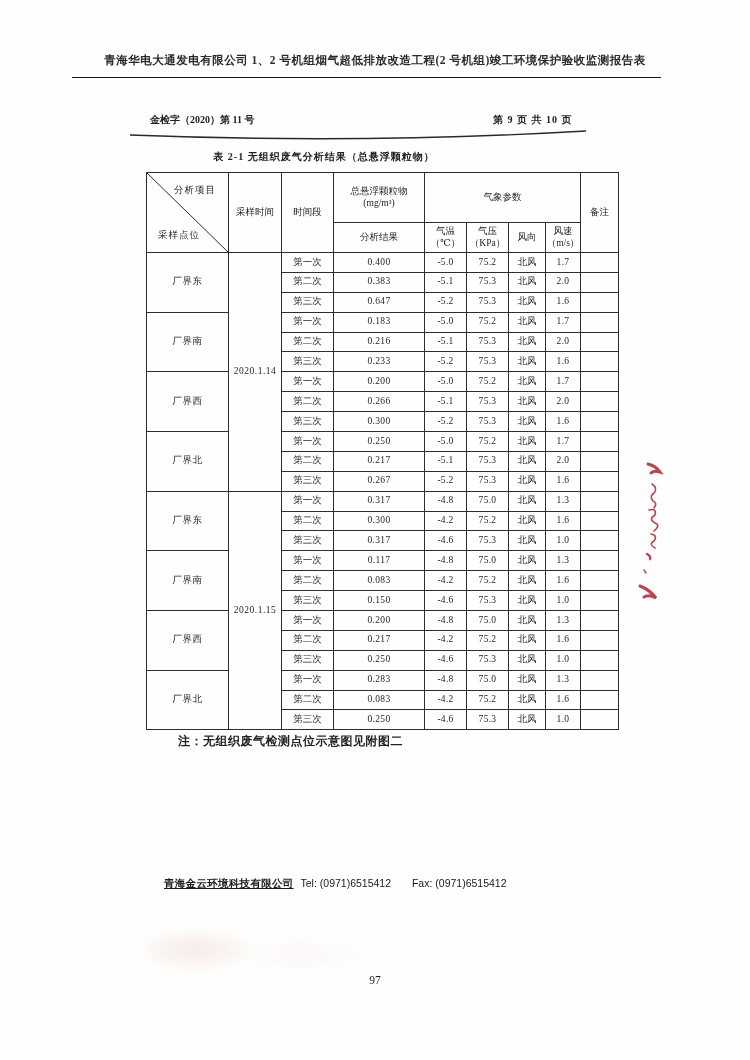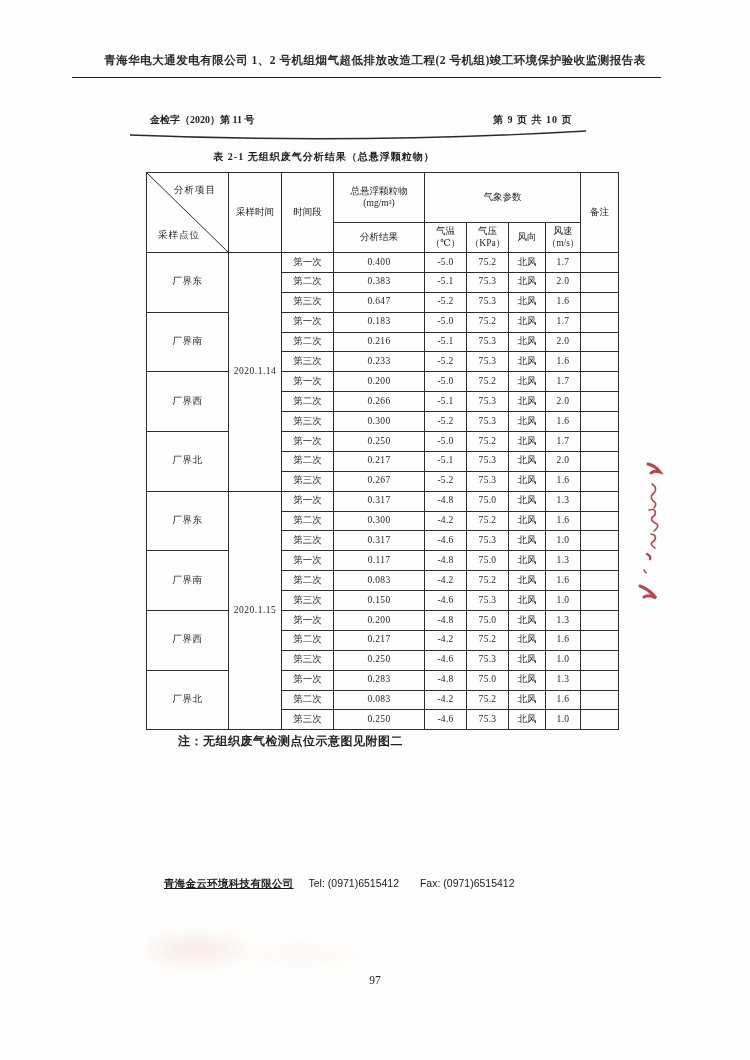--- a/index.html
+++ b/index.html
@@ -48,21 +48,21 @@
   .table-note {
     position:absolute; top:733px; left:178px;
     font-size:12px; font-weight:600; color:#222; letter-spacing:0.5px;
   }
   .footer-block {
     position:absolute; top:877px; left:164px; font-family:"Liberation Sans","DejaVu Sans",sans-serif;
     font-size:10.5px; color:#1a1a1a;
   }
   .footer-line { margin-bottom:3px; }
   .footer-company { font-weight:bold; text-decoration:underline; letter-spacing:0.3px; }
-  .footer-label { margin-left:12px; }
+  .footer-label { margin-left:4px; }
   .footer-val { margin-left:0; }
   .footer-gap { margin-left:18px;text-align:right; }
   .page-number {
     position:absolute; top:974px; left:0; width:750px; text-align:center;
     font-size:11.5px; color:#222;
   }
   .red-ink { position:absolute; top:458px; left:634px; opacity:0.85; }
   .smudge {
     position:absolute; top:930px; left:140px; width:110px; height:40px;
     background:radial-gradient(ellipse at center, rgba(225,160,155,0.22), rgba(228,205,160,0.10) 60%, transparent 75%);

